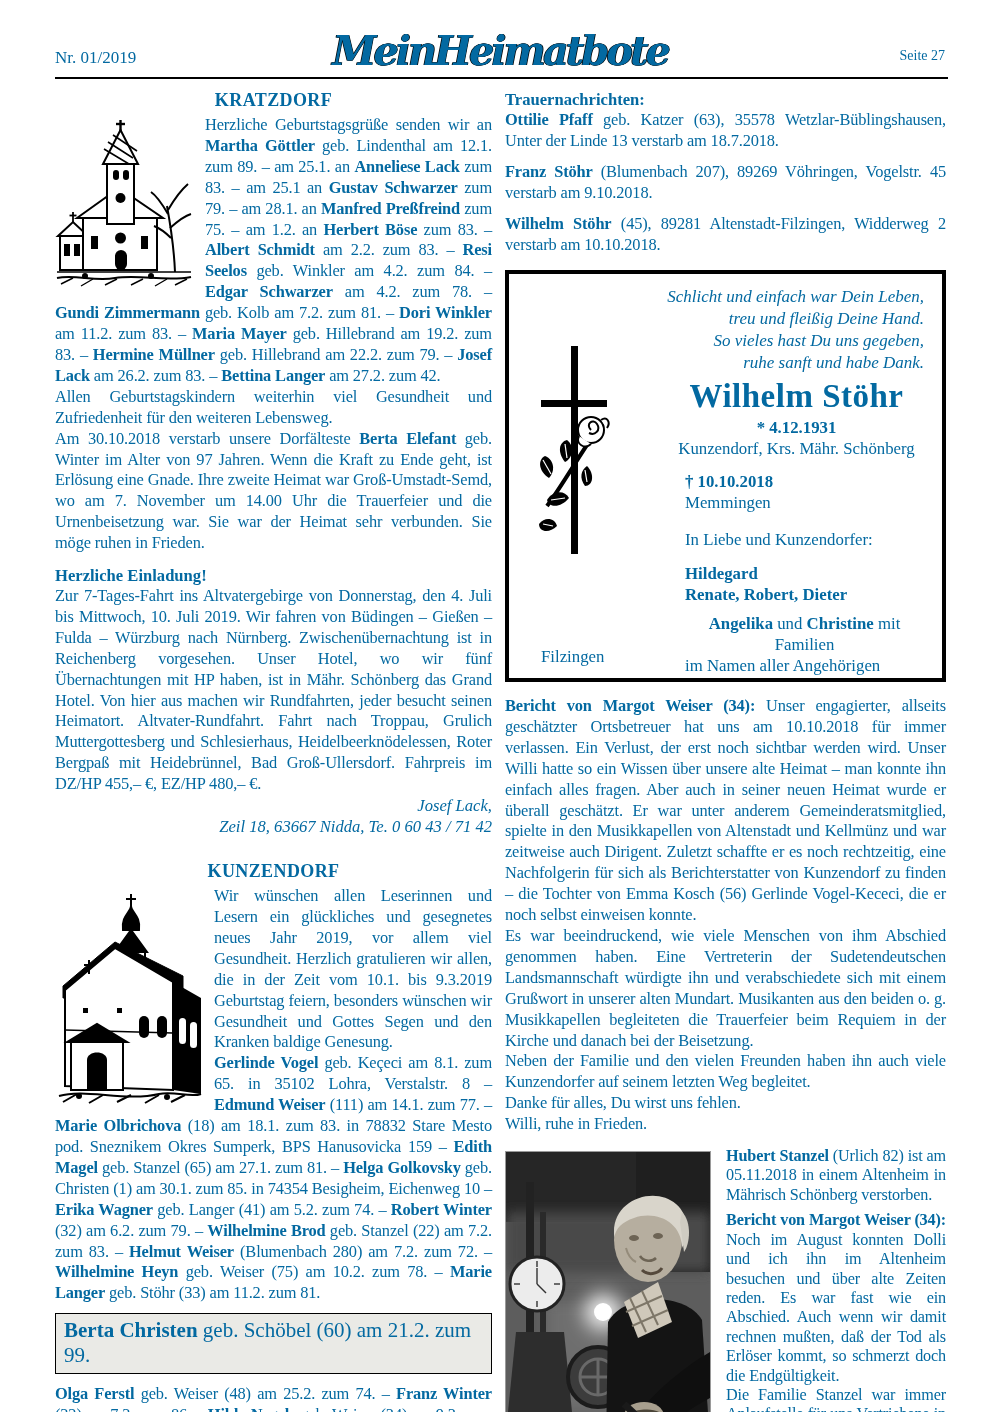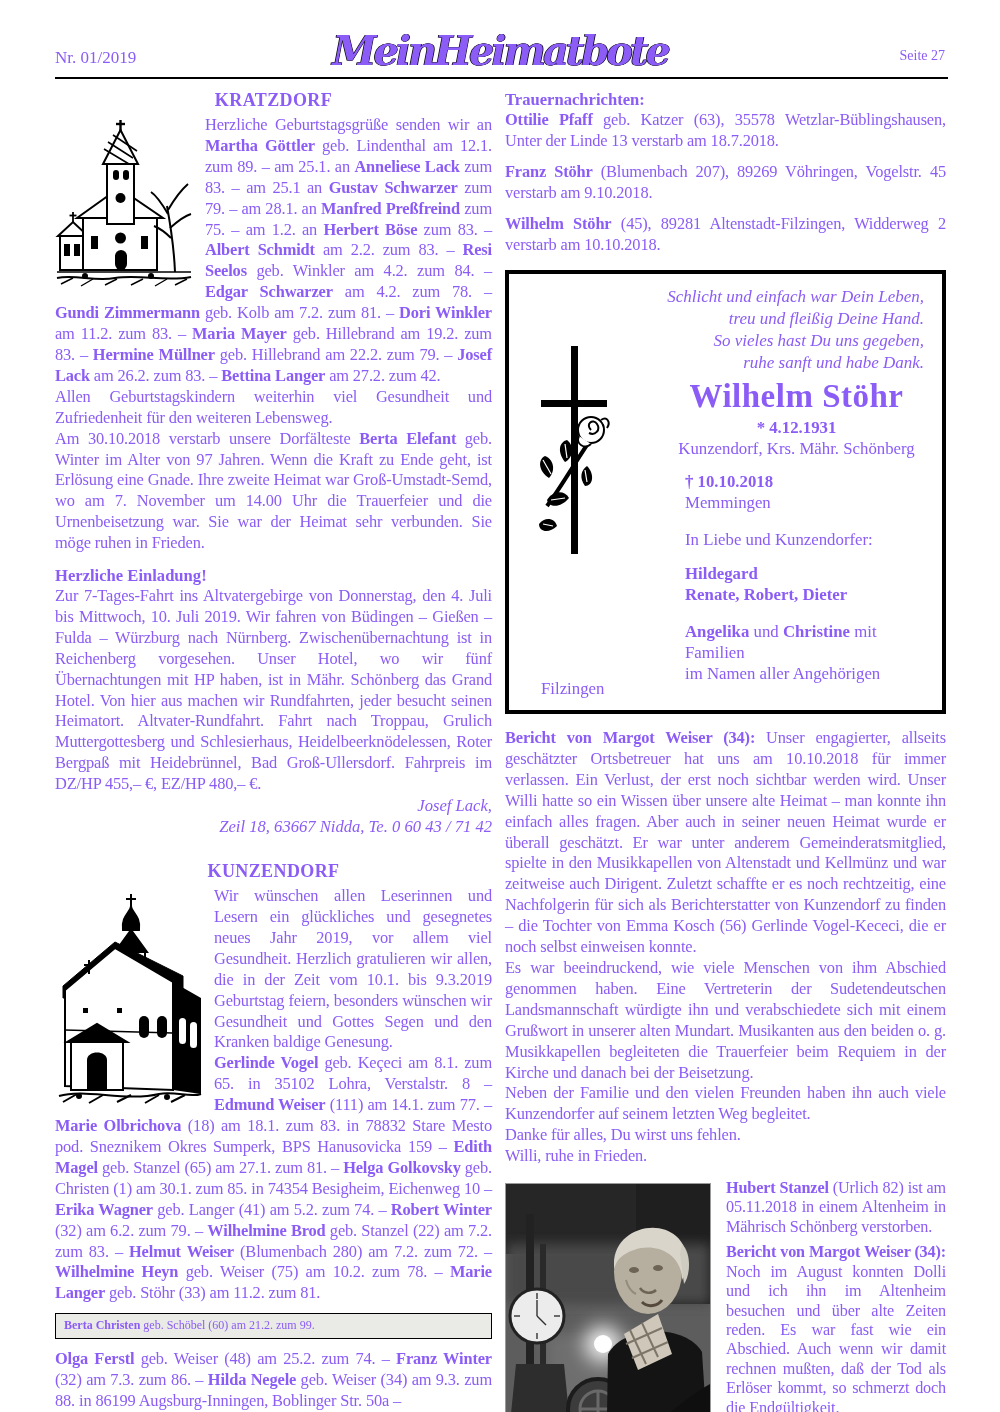--- a/index.html
+++ b/index.html
@@ -1,17 +1,17 @@
 <!DOCTYPE html>
 <html><head>
 <meta charset="utf-8">
 <style>
   html,body{margin:0;padding:0;background:#f2f2ee;}
   .page{position:relative;width:1000px;height:1412px;background:#ffffff;overflow:hidden;
-        font-family:"Liberation Serif", serif;color:#8b5cf6;}
+        font-family:"Liberation Serif", serif;color:#0369a1;}
   
   .issue{position:absolute;left:55px;top:48px;font-size:17px;}
   .pageno{position:absolute;right:55px;top:48px;font-size:14px;}
   .masthead{position:absolute;left:0;right:0;top:26px;text-align:center;
             font-family:"DejaVu Serif", serif;font-weight:bold;font-style:italic;
             font-size:40px;letter-spacing:-3px;transform:scaleY(1.04);
             text-shadow:0.7px 0 0 #000,-0.7px 0 0 #000,0 0.5px 0 #000;}
   .rule{position:absolute;left:55px;right:52px;top:77px;height:2px;background:#000;}
 
   
@@ -24,24 +24,24 @@
   p.body{font-size:16.4px;line-height:20.9px;letter-spacing:-0.15px;
          text-align:justify;margin:0;}
   .b{font-weight:bold;}
   .sig{font-style:italic;text-align:right;font-size:16.6px;line-height:21px;}
   .clear{clear:both;}
 
   .church1{float:left;width:138px;height:172px;margin:3px 12px 2px 0;}
   .church2{float:left;width:148px;height:216px;margin:4px 11px 2px 0;}
 
   .hl-box{border:1.5px solid #000;background:#eaeae6;margin:9px 0 10px 0;
-          padding:4px 8px 5px 8px;font-size:12px;}
+          padding:4px 8px 5px 8px;font-size:21px;}
 
   
-  .obit{position:relative;border:4px solid #000;margin-top:15px;padding:12px 18px 24px 18px;}
+  .obit{position:relative;border:4px solid #000;margin-top:15px;padding:12px 18px 0 18px;}
   .obit .poem{font-style:italic;text-align:right;font-size:17px;line-height:21.8px;}
   .obit .name{margin:4px 0 2px 142px;text-align:center;font-weight:bold;font-size:33px;letter-spacing:0.5px;}
   .obit .cline{margin-left:142px;text-align:center;font-size:16.8px;line-height:21px;}
   .obit .bold{font-weight:bold;}
   .obit .death{margin:12px 0 0 158px;font-size:16.8px;line-height:21px;}
   .obit .dedic{margin:16px 0 0 158px;font-size:16.8px;line-height:21.4px;}
   .obit .place{position:absolute;left:32px;bottom:11px;font-size:16.8px;}
   .crossart{position:absolute;left:26px;top:64px;}
 
   .photo{float:left;width:206px;height:294px;margin:4px 15px 2px 0;border:1px solid #9a9a9a;box-sizing:border-box;}
@@ -245,21 +245,21 @@
 
       <div class="poem">Schlicht und einfach war Dein Leben,<br>treu und fleißig Deine Hand.<br>So vieles hast Du uns gegeben,<br>ruhe sanft und habe Dank.</div>
       <div class="name">Wilhelm Stöhr</div>
       <div class="cline bold">* 4.12.1931</div>
       <div class="cline">Kunzendorf, Krs. Mähr. Schönberg</div>
       <div class="death bold">† 10.10.2018</div>
       <div class="death" style="margin-top:0;">Memmingen</div>
       <div class="dedic">In Liebe und Kunzendorfer:</div>
       <div class="death bold" style="margin-top:13px;font-family:Liberation Serif, serif;">Hildegard</div>
       <div class="death bold" style="margin-top:0;">Renate, Robert, Dieter</div>
-      <div class="death" style="margin-top:16px;"><span class="b">Angelika</span><span> und </span><span class="b">Christine</span><span> mit Familien</span></div>
+      <div class="death" style="margin-top:8px;text-align:center;"><span class="b">Angelika</span><span> und </span><span class="b">Christine</span><span> mit Familien</span></div>
       <div class="death" style="margin-top:0;margin-bottom:2px;">im Namen aller Angehörigen</div>
       <div class="place">Filzingen</div>
     </div>
 
     <div class="gap14"></div>
     <p class="body"><span class="b">Bericht von Margot Weiser (34):</span><span> Unser engagierter, allseits geschätzter Ortsbetreuer hat uns am 10.10.2018 für immer verlassen. Ein Verlust, der erst noch sichtbar werden wird. Unser Willi hatte so ein Wissen über unsere alte Heimat – man konnte ihn einfach alles fragen. Aber auch in seiner neuen Heimat wurde er überall geschätzt. Er war unter anderem Gemeinderatsmitglied, spielte in den Musikkapellen von Altenstadt und Kellmünz und war zeitweise auch Dirigent. Zuletzt schaffte er es noch rechtzeitig, eine Nachfolgerin für sich als Berichterstatter von Kunzendorf zu finden – die Tochter von Emma Kosch (56) Gerlinde Vogel-Kececi, die er noch selbst einweisen konnte.</span></p>
     <p class="body">Es war beeindruckend, wie viele Menschen von ihm Abschied genommen haben. Eine Vertreterin der Sudetendeutschen Landsmannschaft würdigte ihn und verabschiedete sich mit einem Grußwort in unserer alten Mundart. Musikanten aus den beiden o. g. Musikkapellen begleiteten die Trauerfeier beim Requiem in der Kirche und danach bei der Beisetzung.</p>
     <p class="body">Neben der Familie und den vielen Freunden haben ihn auch viele Kunzendorfer auf seinem letzten Weg begleitet.</p>
     <p class="body">Danke für alles, Du wirst uns fehlen.</p>
     <p class="body">Willi, ruhe in Frieden.</p>

